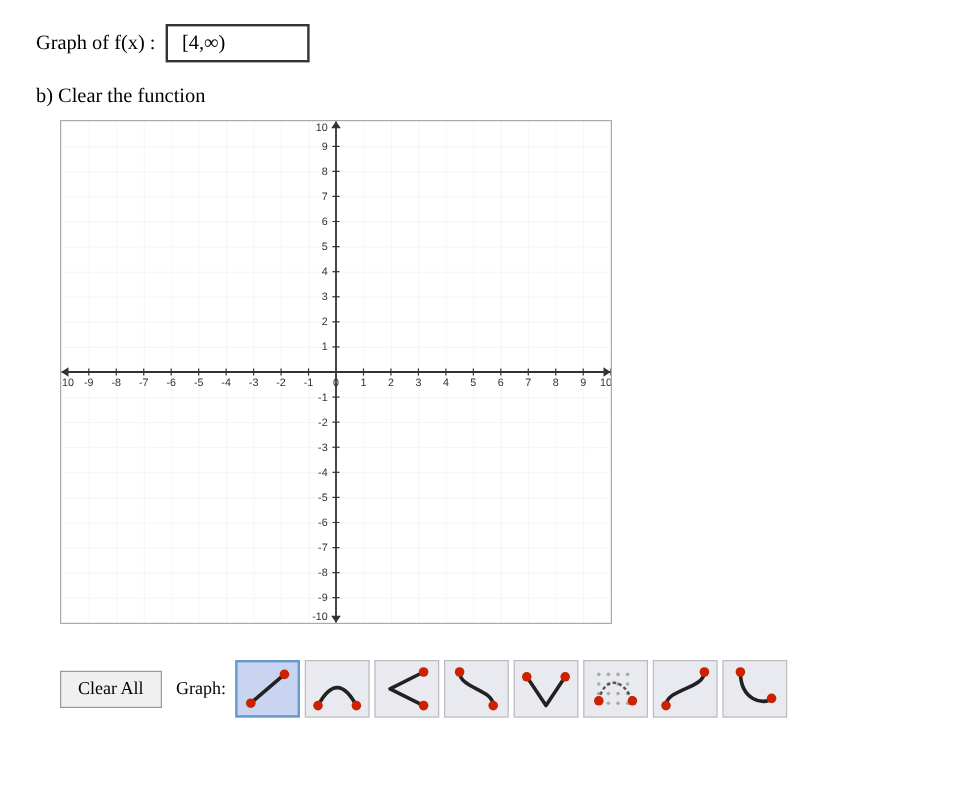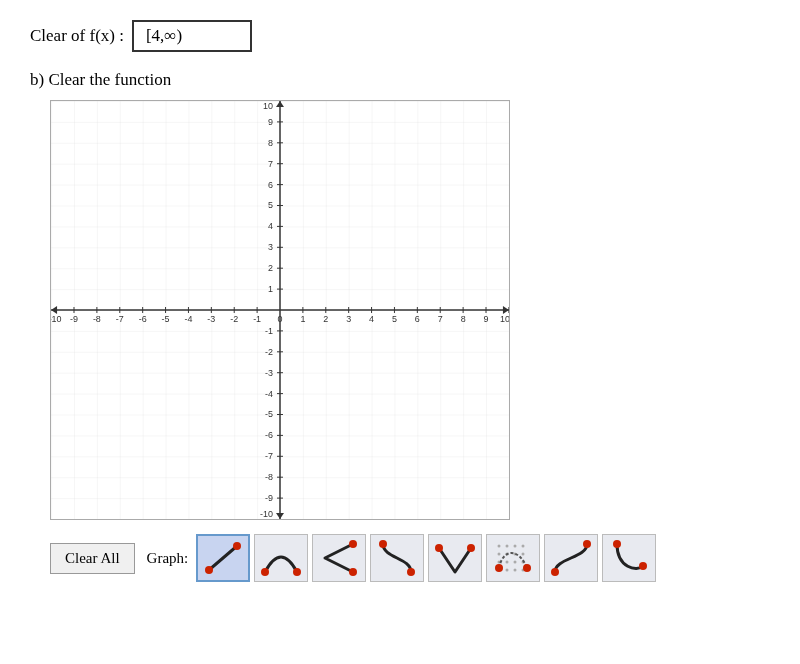--- a/index.html
+++ b/index.html
@@ -46,21 +46,21 @@
     
     .grid-svg {
       position: absolute;
       top: 0; left: 0;
       width: 100%; height: 100%;
     }
     .toolbar {
       display: flex;
       align-items: center;
       gap: 8px;
-      margin-top: 14px;
+      margin-top: 30px;
       margin-left: 20px;
     }
     .clear-all-btn {
       border: 1px solid #999;
       background: #f0f0f0;
       padding: 6px 14px;
       font-size: 15px;
       cursor: pointer;
       font-family: Georgia, serif;
     }
@@ -90,21 +90,21 @@
     }
     .draw-tool svg {
       width: 44px;
       height: 40px;
     }
   </style>
 </head>
 <body>
 
 <div class="domain-row">
-  <span>Clear of f(x) :</span>
+  <span>Graph of f(x) :</span>
   <span class="domain-box">[4,∞)</span>
 </div>
 
 <div class="graph-label">b) Clear the function</div>
 
 <div class="graph-area">
   <div class="graph-container">
     <svg class="grid-svg" viewBox="0 0 460 420" xmlns="http://www.w3.org/2000/svg">
 
       <defs>

